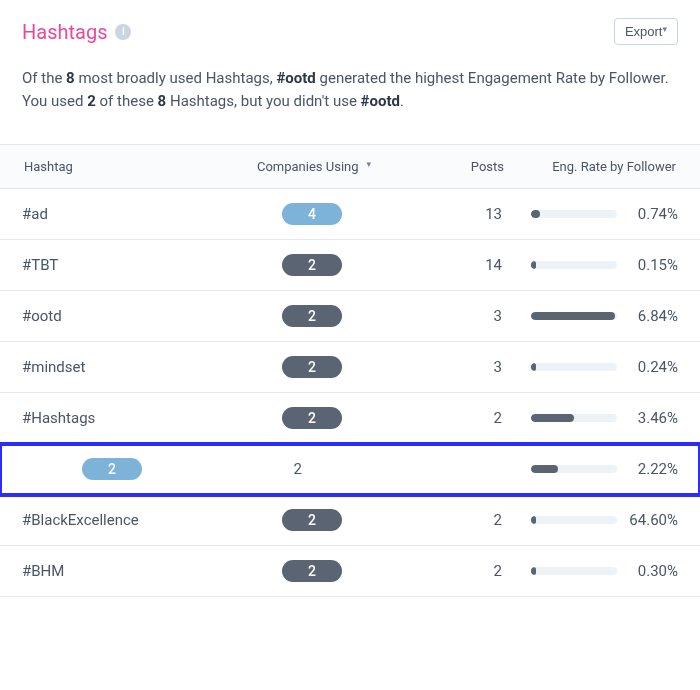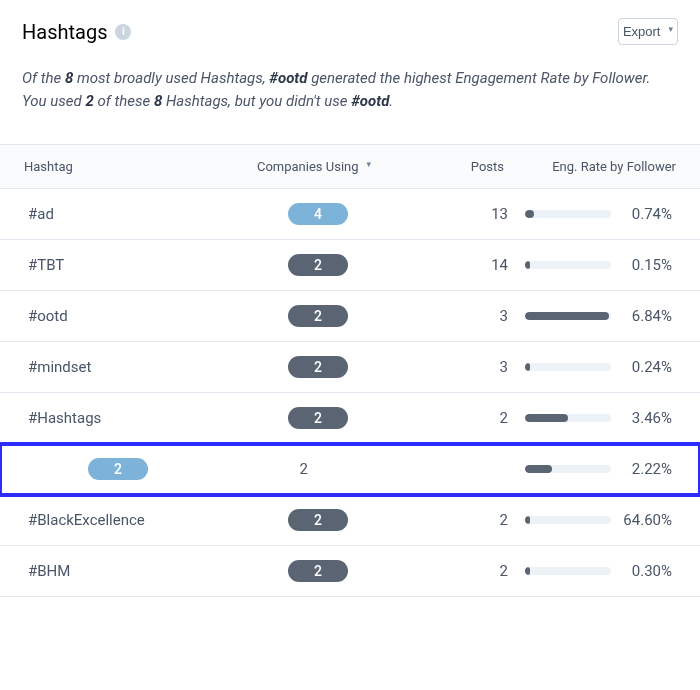--- a/index.html
+++ b/index.html
@@ -16,77 +16,76 @@
       padding: 18px 22px 12px 22px;
     }
     .title-wrap {
       display: flex;
       align-items: center;
       gap: 8px;
     }
     .title {
       font-size: 20px;
       font-weight: 400;
-      color: #000000;
+      color: #ec4899;
     }
     .info-icon {
       width: 16px;
       height: 16px;
       border-radius: 50%;
       background: #cbd5e0;
       color: #fff;
       font-size: 11px;
       font-weight: 600;
       display: flex;
       align-items: center;
       justify-content: center;
     }
     .export-btn {
       border: 1px solid #cbd5e0;
       border-radius: 4px;
-      padding: 5px 4px;
+      padding: 5px 10px;
       font-size: 13px;
       color: #4a5568;
       background: #fff;
       display: flex;
       align-items: flex-start;
-      gap: 8px;
+      gap: 0;
       cursor: pointer;
     }
     .chevron-down {
       font-size: 9px;
       color: #718096;
     }
     .intro {
       padding: 10px 22px 30px 22px;
       font-size: 15px;
       line-height: 1.55;
       color: #4a5568;
-      font-style: italic;
     }
     .intro b { font-weight: 700; color: #2d3748; }
     .table-header {
       display: flex;
       border-top: 1px solid #e2e8f0;
       border-bottom: 1px solid #e2e8f0;
       background: #fafbfc;
       padding: 14px 24px;
       font-size: 13px;
       color: #4a5568;
     }
     .col-hashtag { flex: 0 0 200px; text-align: left; }
     .col-companies { flex: 0 0 180px; text-align: center; display:flex; align-items:flex-start; justify-content:center; gap:8px; }
     .col-posts { flex: 0 0 100px; text-align: right; }
     .col-eng { flex: 1; text-align: right; }
     .sort-chevron { font-size: 9px; color: #718096; }
     .row {
       display: flex;
       align-items: center;
       border-bottom: 1px solid #e2e8f0;
-      padding: 14px 28px;
+      padding: 14px 22px;
       font-size: 15px;
       color: #4a5568;
     }
     .row.highlighted {
       outline: 4px solid #2c2cff;
       outline-offset: -2px;
       position: relative;
       z-index: 1;
     }
     .pill {

